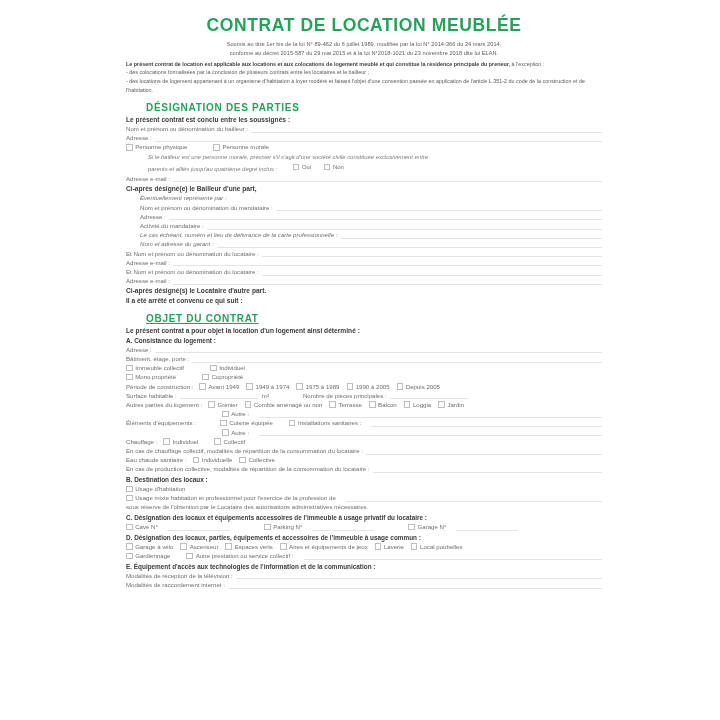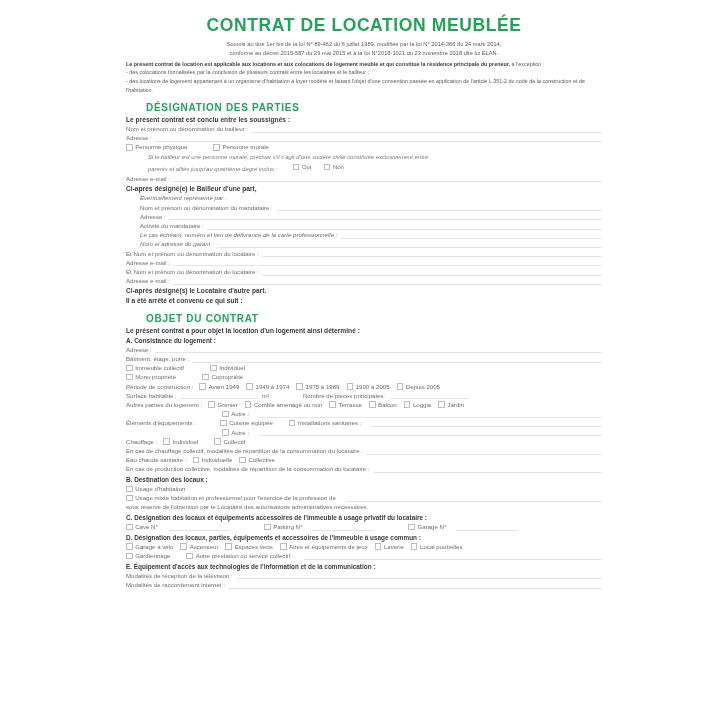--- a/index.html
+++ b/index.html
@@ -41,21 +41,21 @@
   }
   .intro b{color:#3d3d3d;}
   .sec-head{
     color:#25a25a;
     font-weight:bold;
     font-size:10px;
     letter-spacing:.7px;
     margin:7px 0 3px 0;
     padding-left:20px;
   }
-  .sec-head.second{margin-top:9px;}
+  .sec-head.second{margin-top:9px;text-decoration:underline;}
   .bold-line{
     font-weight:bold;
     font-size:6.6px;
     color:#3a3a3a;
     margin:2.5px 0;
     letter-spacing:.02px;
   }
   .sub-bold{
     font-weight:bold;
     font-size:6.4px;

